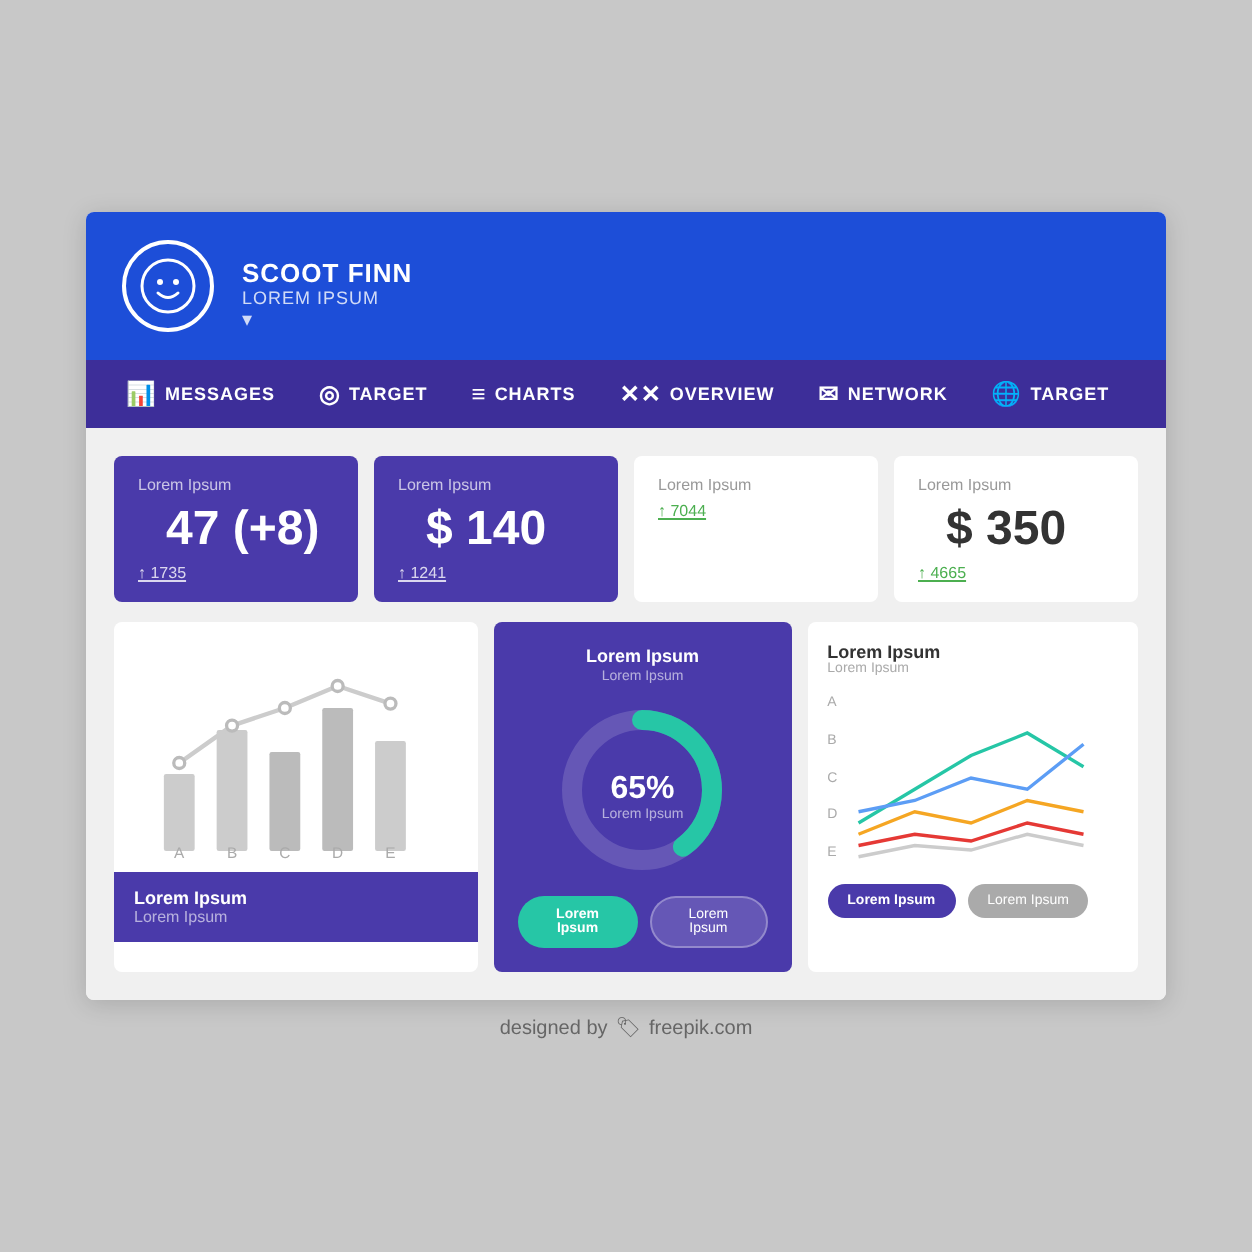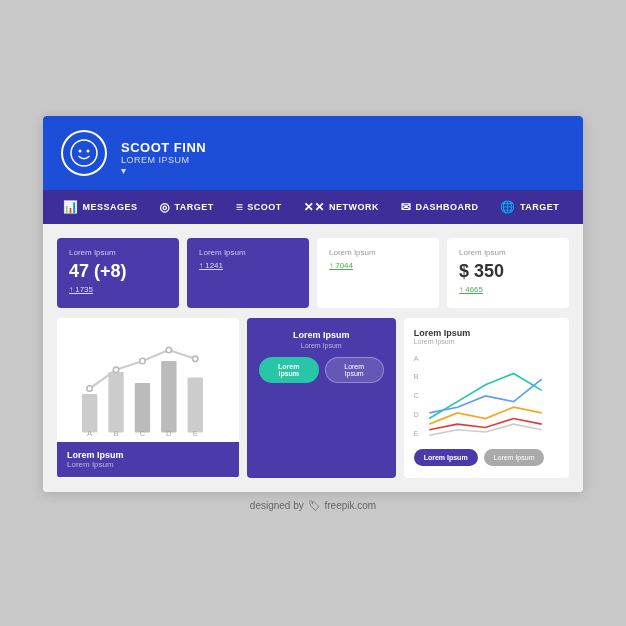--- a/index.html
+++ b/index.html
@@ -94,21 +94,21 @@
     }
     .stat-card {
       background: white;
       border-radius: 4px;
       padding: 10px 12px;
       min-height: 70px;
     }
     .stat-card.purple { background: #4a3aaa; color: white; }
     .stat-label { font-size: 8px; color: #bbb; margin-bottom: 4px; font-weight: 500; }
     .stat-card.purple .stat-label { color: rgba(255,255,255,0.7); }
-    .stat-value { font-size: 18px; font-weight: bold; color: #333; }
+    .stat-value { font-size: 24px; font-weight: bold; color: #333; margin-left: 14px; }
     .stat-card.purple .stat-value { color: white; }
     .stat-change { font-size: 8px; margin-top: 3px; display: flex; align-items: center; gap: 2px; }
     .stat-change.up { color: #4caf50; text-decoration: underline; }
     .stat-card.purple .stat-change { color: rgba(255,255,255,0.8); }
 
     
     .charts-row {
       display: grid;
       grid-template-columns: 1.1fr 0.9fr 1fr;
       gap: 8px;
@@ -254,46 +254,47 @@
       <div class="nav-item">
         <span class="nav-icon">📊</span>
         <span>MESSAGES</span>
       </div>
       <div class="nav-item">
         <span class="nav-icon">◎</span>
         <span>TARGET</span>
       </div>
       <div class="nav-item">
         <span class="nav-icon">≡</span>
-        <span>SCOOT</span>
+        <span>CHARTS</span>
       </div>
       <div class="nav-item">
         <span class="nav-icon">✕✕</span>
+        <span>OVERVIEW</span>
+      </div>
+      <div class="nav-item">
+        <span class="nav-icon">✉</span>
         <span>NETWORK</span>
-      </div>
-      <div class="nav-item">
-        <span class="nav-icon">✉</span>
-        <span>DASHBOARD</span>
       </div>
       <div class="nav-item">
         <span class="nav-icon">🌐</span>
         <span>TARGET</span>
       </div>
     </div>
 
     <div class="content">
 
       <div class="stats-row">
         <div class="stat-card purple">
           <div class="stat-label">Lorem Ipsum</div>
           <div class="stat-value">47 (+8)</div>
           <div class="stat-change up">↑ 1735</div>
         </div>
         <div class="stat-card purple">
           <div class="stat-label">Lorem Ipsum</div>
+          <div class="stat-value">$ 140</div>
           <div class="stat-change up">↑ 1241</div>
         </div>
         <div class="stat-card">
           <div class="stat-label" style="color:#999">Lorem Ipsum</div>
           <div class="stat-change up">↑ 7044</div>
         </div>
         <div class="stat-card">
           <div class="stat-label" style="color:#999">Lorem Ipsum</div>
           <div class="stat-value">$ 350</div>
           <div class="stat-change up">↑ 4665</div>
@@ -329,20 +330,30 @@
               <div class="chart-footer-title">Lorem Ipsum</div>
               <div class="chart-footer-sub">Lorem Ipsum</div>
             </div>
           </div>
         </div>
 
         <div class="chart-card purple">
           <div class="donut-card">
             <div class="donut-title">Lorem Ipsum</div>
             <div class="donut-sub">Lorem Ipsum</div>
+            <div class="donut-container">
+              <svg viewBox="0 0 90 90" xmlns="http://www.w3.org/2000/svg">
+
+                <circle cx="45" cy="45" r="35" fill="none" stroke="rgba(255,255,255,0.15)" stroke-width="10"></circle>
+
+                <circle cx="45" cy="45" r="35" fill="none" stroke="#26c6a6" stroke-width="10" stroke-dasharray="142.9 219.9" stroke-dashoffset="54.975" stroke-linecap="round" transform="rotate(-90 45 45)"></circle>
+              </svg>
+              <div class="donut-label">65%</div>
+              <div class="donut-label-sub">Lorem Ipsum</div>
+            </div>
             <div class="donut-buttons">
               <button class="btn-teal">Lorem Ipsum</button>
               <button class="btn-outline">Lorem Ipsum</button>
             </div>
           </div>
         </div>
 
         <div class="chart-card">
           <div class="line-chart-card">
             <div class="line-chart-header">

